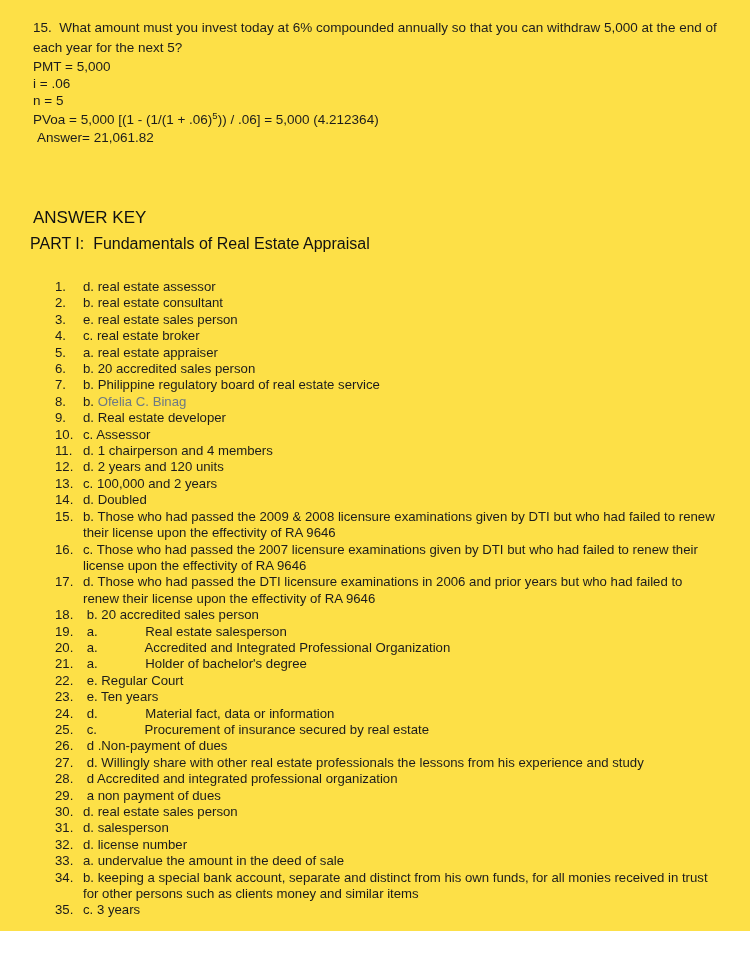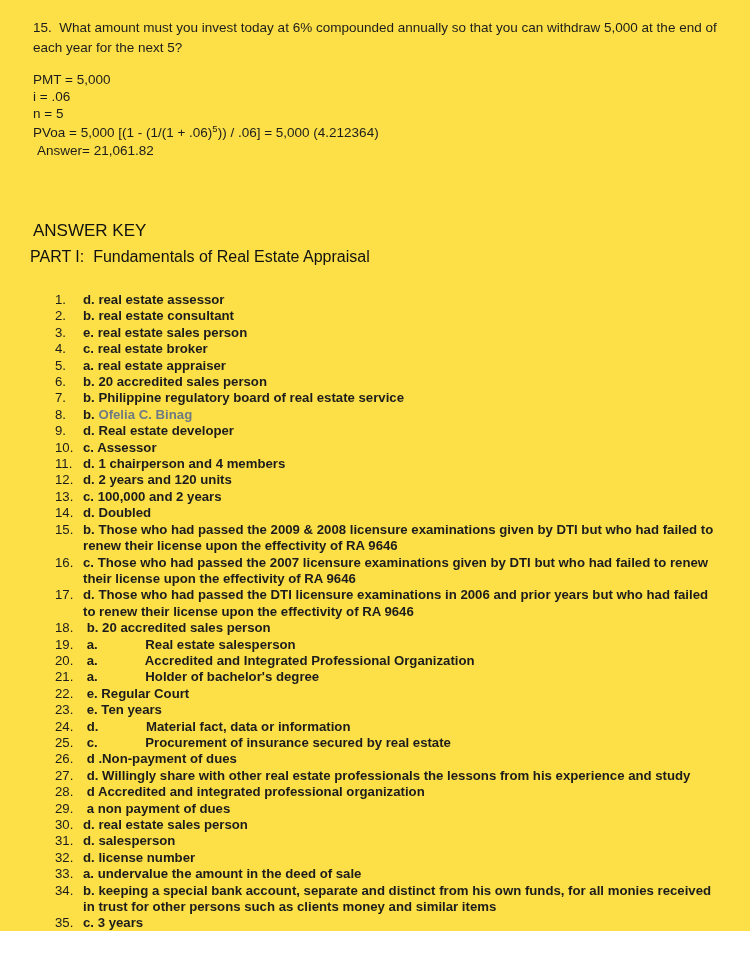--- a/index.html
+++ b/index.html
@@ -19,21 +19,20 @@
     overflow: hidden;
   }
   .question {
     margin: 0;
     width: 697px;
     font-size: 13.5px;
     line-height: 20px;
     white-space: pre-wrap;
   }
   .solution {
-    margin-top: 13px;
     font-size: 13.5px;
     line-height: 17px;
   }
   .solution-line { white-space: pre-wrap; }
   .formula-line {
     margin-top: 2px;
     line-height: 18px;
     white-space: pre-wrap;
   }
   .formula-line sup {
@@ -70,21 +69,20 @@
     line-height: 16.4px;
   }
   .ans .num {
     flex: 0 0 28px;
     white-space: pre;
   }
   .ans .txt {
     flex: 1;
     padding-right: 6px;
     white-space: pre-wrap;
-    font-weight: bold;
   }
   .muted { color: #6e7a84; text-align: right; }
 </style>
 </head>
 <body>
 
 <div class="page">
 
   <p class="question">15.  What amount must you invest today at 6% compounded annually so that you can withdraw 5,000 at the end of each year for the next 5?</p>
 

